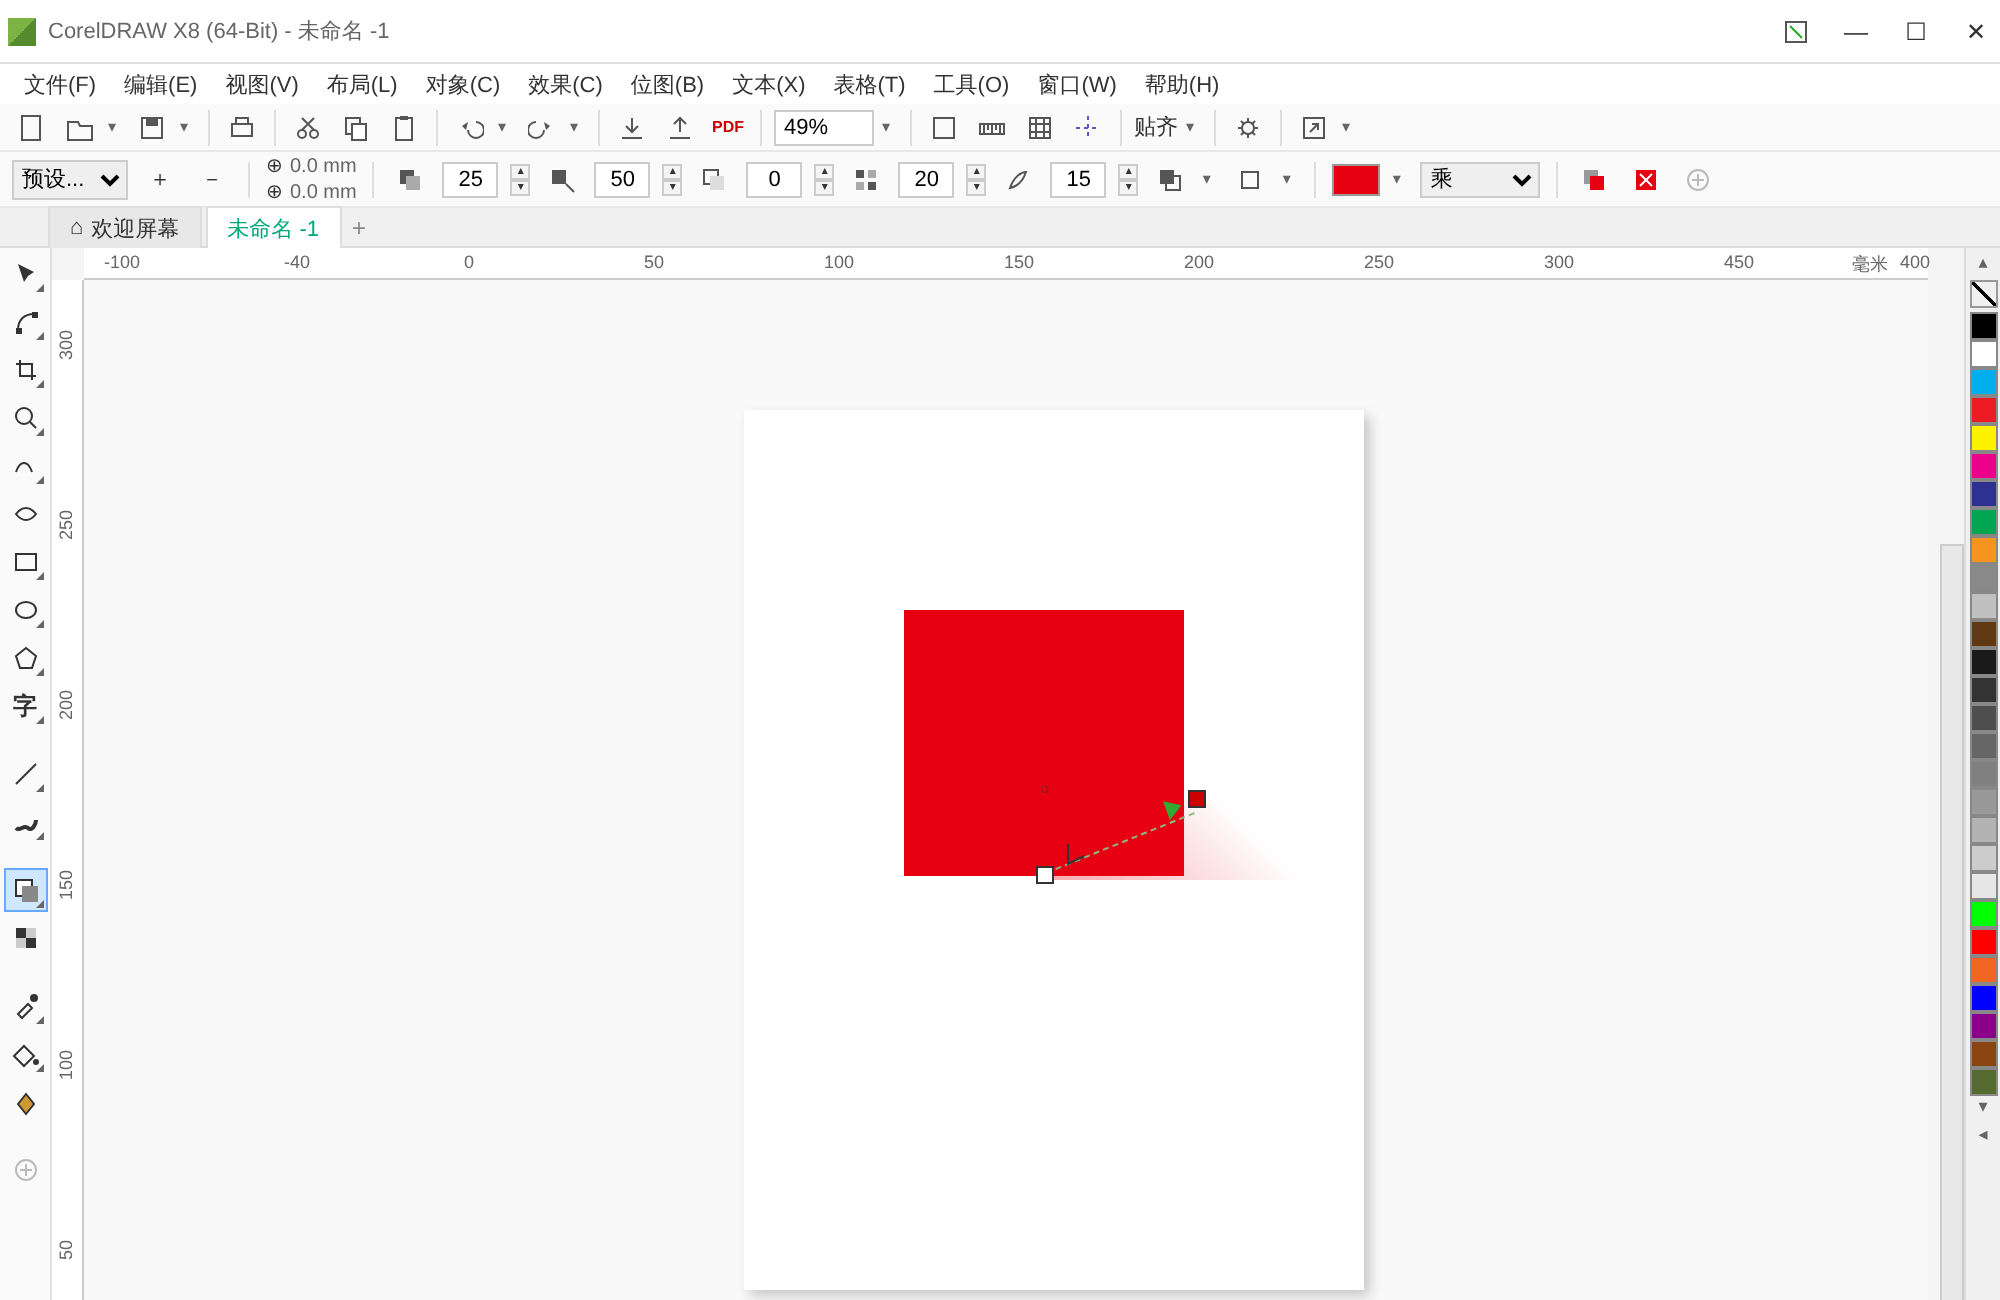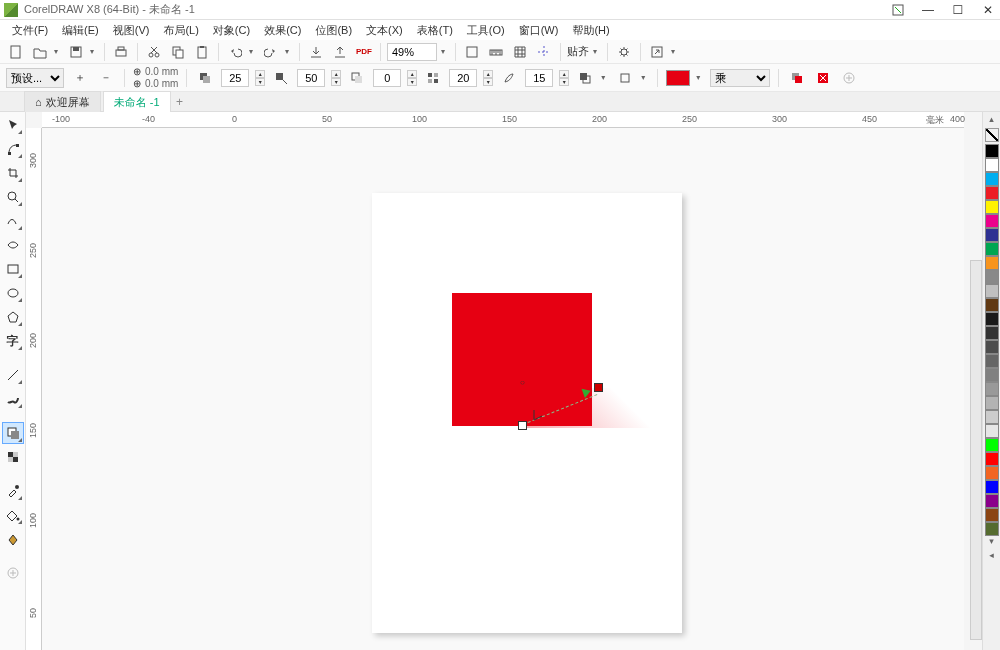--- a/index.html
+++ b/index.html
@@ -1,17 +1,17 @@
 <!DOCTYPE html>
 <html><head>
 <meta charset="utf-8">
 <style>
 * { margin: 0; padding: 0; box-sizing: border-box; font-family: "Microsoft YaHei", sans-serif; }
 body { background: #fff; font-size: 11px; color: #333; overflow: hidden; width: 1000px; height: 650px; }
-.titlebar { display: flex; align-items: center; height: 20px; padding: 0 4px; background: #fff; border-bottom: 1px solid #e0e0e0; }
+.titlebar { display: flex; align-items: center; height: 32px; padding: 0 4px; background: #fff; border-bottom: 1px solid #e0e0e0; }
 .app-logo { width: 14px; height: 14px; background: linear-gradient(135deg,#7cb342 50%,#558b2f 50%); margin-right: 6px; }
 .title-text { flex: 1; font-size: 11px; color: #666; }
 .win-controls { display: flex; gap: 14px; }
 .win-btn { width: 16px; height: 14px; display:flex; align-items:center; justify-content:center; cursor:pointer; font-size:12px; }
 .menubar { display: flex; height: 20px; align-items: center; padding: 0 6px; gap: 2px; background:#fff; }
 .menu-item { padding: 2px 6px; cursor: pointer; font-size: 11px; }
 .toolbar1 { display: flex; align-items: center; height: 24px; padding: 2px 6px; gap: 4px; border-bottom: 1px solid #e8e8e8; background:#fafafa; }
 .tb-sep { width:1px; height:18px; background:#ddd; margin:0 2px; }
 .tb-btn { width:20px; height:20px; display:flex; align-items:center; justify-content:center; cursor:pointer; border:1px solid transparent; }
 .tb-arrow { width:8px; font-size:8px; color:#666; }

